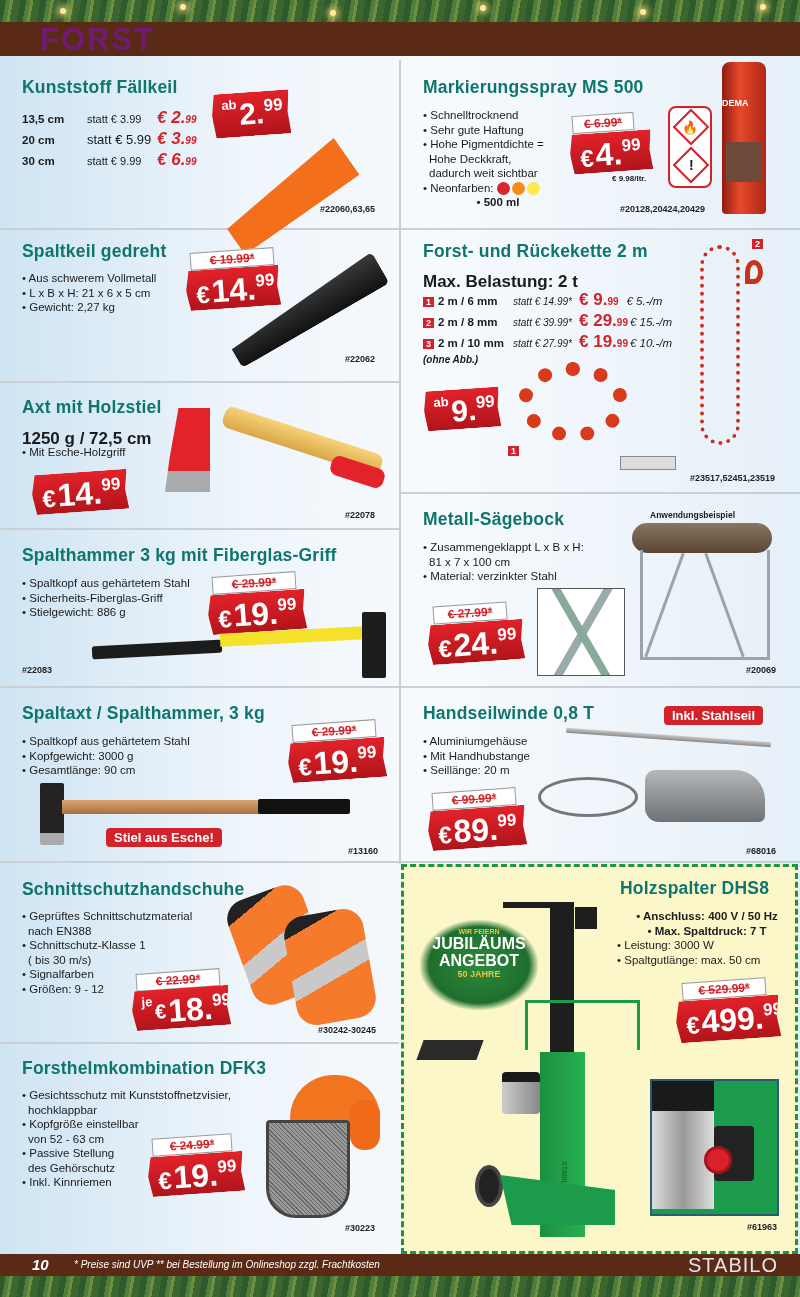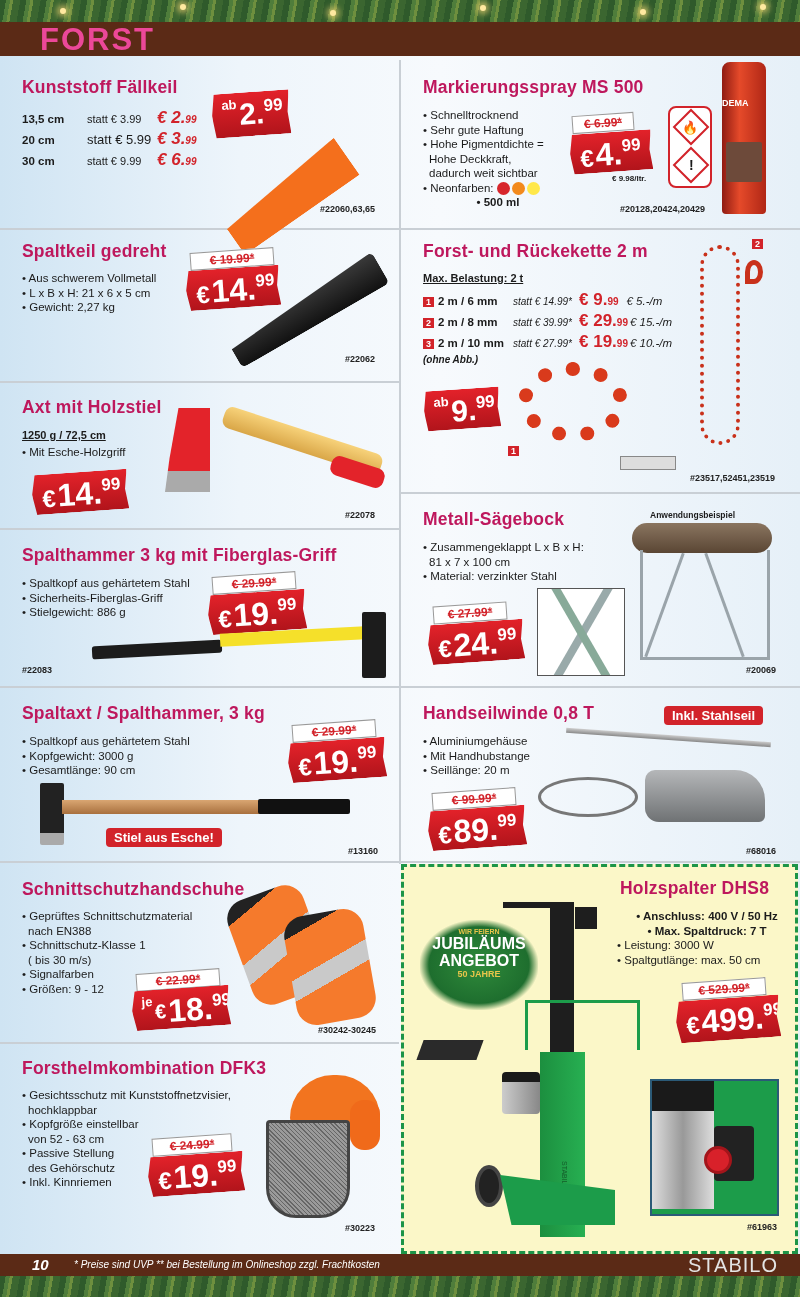--- a/index.html
+++ b/index.html
@@ -5,33 +5,33 @@
   * { box-sizing: border-box; margin: 0; padding: 0; }
   body { width: 800px; height: 1297px; position: relative; overflow: hidden;
          font-family: "Liberation Sans", sans-serif; color: #1b1b1b;
          background: linear-gradient(90deg, #cfe4f3 0%, #eef5fb 30%, #f7fafd 55%, #e6f0f8 100%); }
   .garland { position: absolute; left: 0; width: 800px; background:
       repeating-linear-gradient(100deg, #2f5a2b 0 6px, #4f7d3b 6px 10px, #6e8f3e 10px 13px, #3b6630 13px 20px); }
   .garland.top { top: 0; height: 28px; }
   .garland.bottom { top: 1274px; height: 23px; }
   .light { position: absolute; width: 6px; height: 6px; border-radius: 50%; background: #ffe9a0; box-shadow: 0 0 6px 3px rgba(255,220,120,.7); }
   .header-bar { position: absolute; top: 22px; left: 0; width: 800px; height: 34px; background: #5b2a16; }
-  .header-title { position: absolute; left: 40px; top: 22px; font-size: 31px; font-weight: bold; color: #ec4899; letter-spacing: 2px; }
+  .header-title { position: absolute; left: 40px; top: 22px; font-size: 31px; font-weight: bold; color: #701a75; letter-spacing: 2px; }
   .footer-bar { position: absolute; top: 1254px; left: 0; width: 800px; height: 22px; background: #5b2a16; color: #fff; }
   .footer-page { position: absolute; left: 32px; top: 2px; font-size: 15px; font-style: italic; font-weight: bold; }
   .footer-note { position: absolute; left: 74px; top: 5px; font-size: 10px; font-style: italic; }
   .footer-logo { position: absolute; right: 22px; top: 0px; font-size: 20px; color: #e4e4e4; letter-spacing: 1px; }
   .divider-h { position: absolute; height: 2px; background: #c9cfd5; }
   .divider-v { position: absolute; width: 2px; background: #c9cfd5; }
-  .title { position: absolute; font-size: 17.5px; font-weight: bold; color: #be185d; white-space: nowrap; letter-spacing: .2px; }
+  .title { position: absolute; font-size: 17.5px; font-weight: bold; color: #0f766e; white-space: nowrap; letter-spacing: .2px; }
   .bullets { position: absolute; font-size: 11.5px; line-height: 14.5px; list-style: none; }
   .bullets li::before { content: "• "; }
   .bullets li.cont::before { content: ""; padding-left: 6px; }
   .bullets li.bold { font-weight: bold; text-align: center; }
-  .spec { position: absolute; font-size: 11px; font-weight: bold; text-decoration: underline; }
+  .spec { position: absolute; font-size: 17px; font-weight: bold; }
   .sku { position: absolute; font-size: 9px; font-weight: bold; color: #222; }
 
   .price-tag { position: absolute; background: linear-gradient(180deg,#e3222a,#b1141b); color: #fff; font-weight: bold;
                clip-path: polygon(4% 0,100% 0,97% 50%,100% 100%,4% 100%,0 50%); transform: rotate(-4deg);
                display: flex; align-items: flex-start; padding: 4px 8px 0 10px; box-shadow: 0 2px 2px rgba(0,0,0,.2); }
   .price-tag .cur { font-size: 24px; margin-top: 7px; margin-right: 2px; }
   .price-tag .main { font-size: 32px; line-height: 36px; }
   .price-tag .cents { font-size: 17px; margin-top: 1px; }
   .price-tag .pre { font-size: 13px; line-height: 12px; margin-right: 2px; margin-top: 2px; }
   .old-price { position: absolute; background: #fff; border: 1px solid #999; color: #d2232a; font-size: 12px; font-weight: bold;

